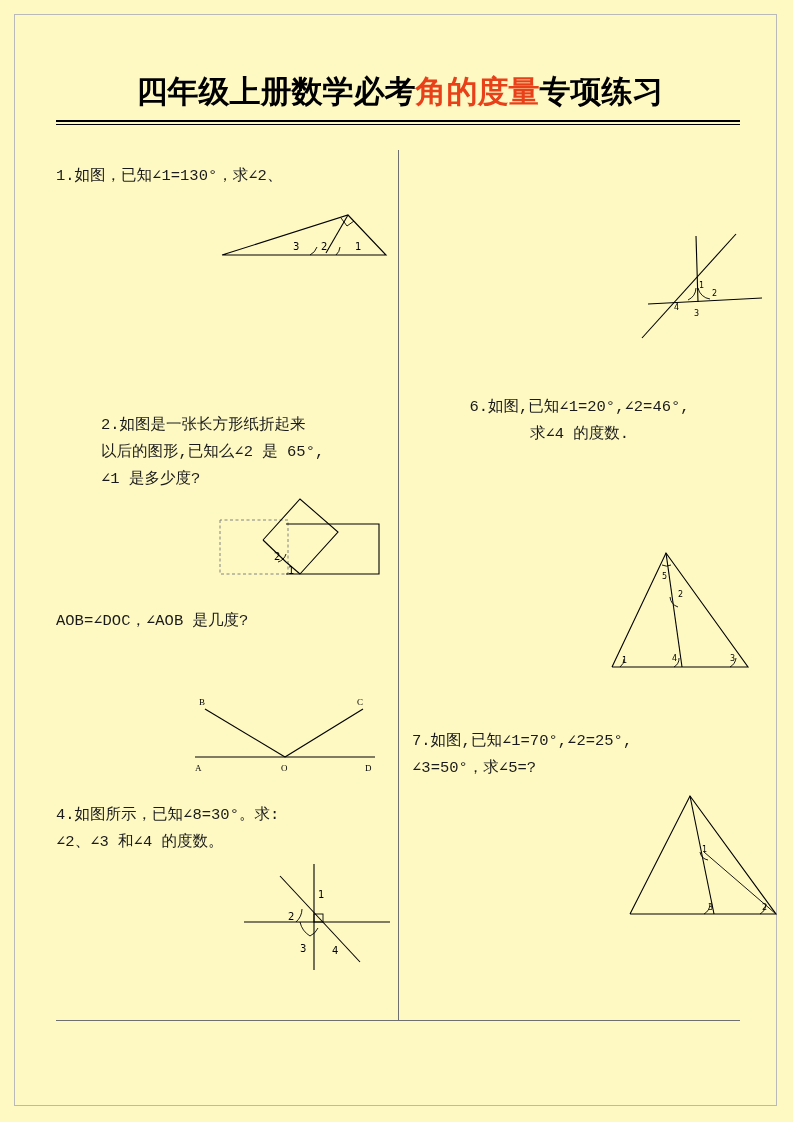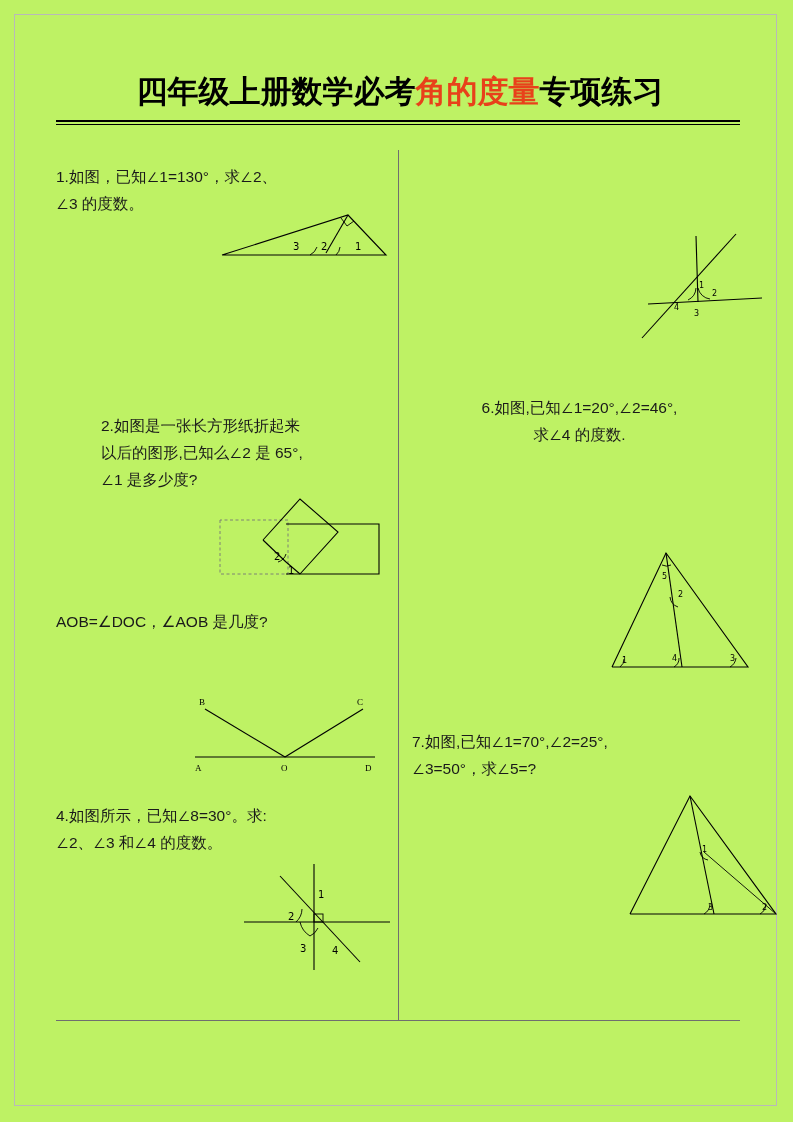--- a/index.html
+++ b/index.html
@@ -13,21 +13,21 @@
     font-family: "Liberation Sans", sans-serif;
     color: #000;
     position: relative;
     overflow: hidden;
   }
   .page {
     position: absolute;
     left: 0; top: 0;
     width: 793px;
     height: 1122px;
-    background: #bef264;
+    background: #fef9c3;
   }
   
   .sheet-border {
     position: absolute;
     left: 14px;
     top: 14px;
     width: 763px;
     height: 1092px;
     border: 1px solid #b9b9b9;
     box-sizing: border-box;
@@ -77,21 +77,21 @@
     position: absolute;
     left: 56px;
     top: 1020px;
     width: 684px;
     height: 1px;
     background: #6f6f6f;
   }
   
   .qtext {
     position: absolute;
-    font-family: Liberation Sans, sans-serif;
+    font-family: Liberation Mono, monospace;
     font-size: 15.5px;
     line-height: 1.75;
     color: #1a1a1a;
   }
   .fig {
     position: absolute;
   }
   svg { display: block; overflow: visible; }
   .ln { stroke: #000; stroke-width: 1.1; fill: none; }
   .ln-thin { stroke: #000; stroke-width: 0.9; fill: none; }
@@ -127,21 +127,20 @@
   <div class="title-rules">
     <div class="r1"></div>
     <div class="r2"></div>
   </div>
 
   <div class="col-divider"></div>
   <div class="bottom-rule"></div>
 
   <div class="qtext" style="left:56px; top:163px; width:330px;">
     <div>1.如图，已知∠1=130°，求∠2、</div>
-    <div>∠3 的度数。</div>
   </div>
   <div class="fig" style="left:218px; top:205px;">
     <svg width="175" height="60" viewBox="0 0 175 60">
       <polyline class="ln" points="4,50 168,50 130,10 4,50"></polyline>
       <polyline class="ln" points="130,10 108,48"></polyline>
 
       <polyline class="ln-thin" points="123,13 129,21 136,16"></polyline>
 
       <path class="ln-thin" d="M 92,50 A 14 14 0 0 0 99,42"></path>
       <path class="ln-thin" d="M 118,50 A 12 12 0 0 0 122,42"></path>

